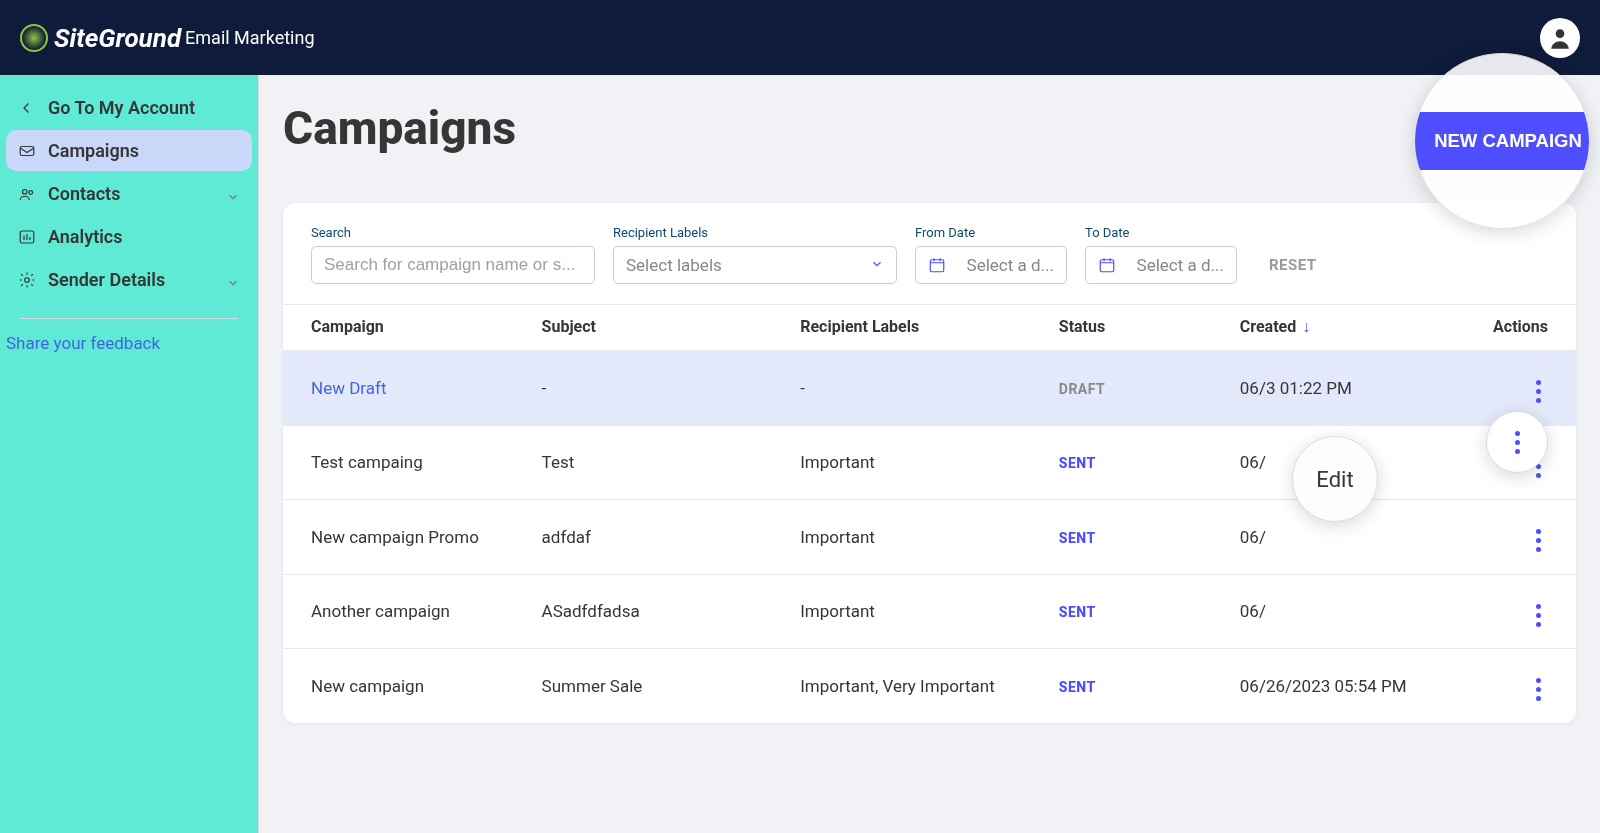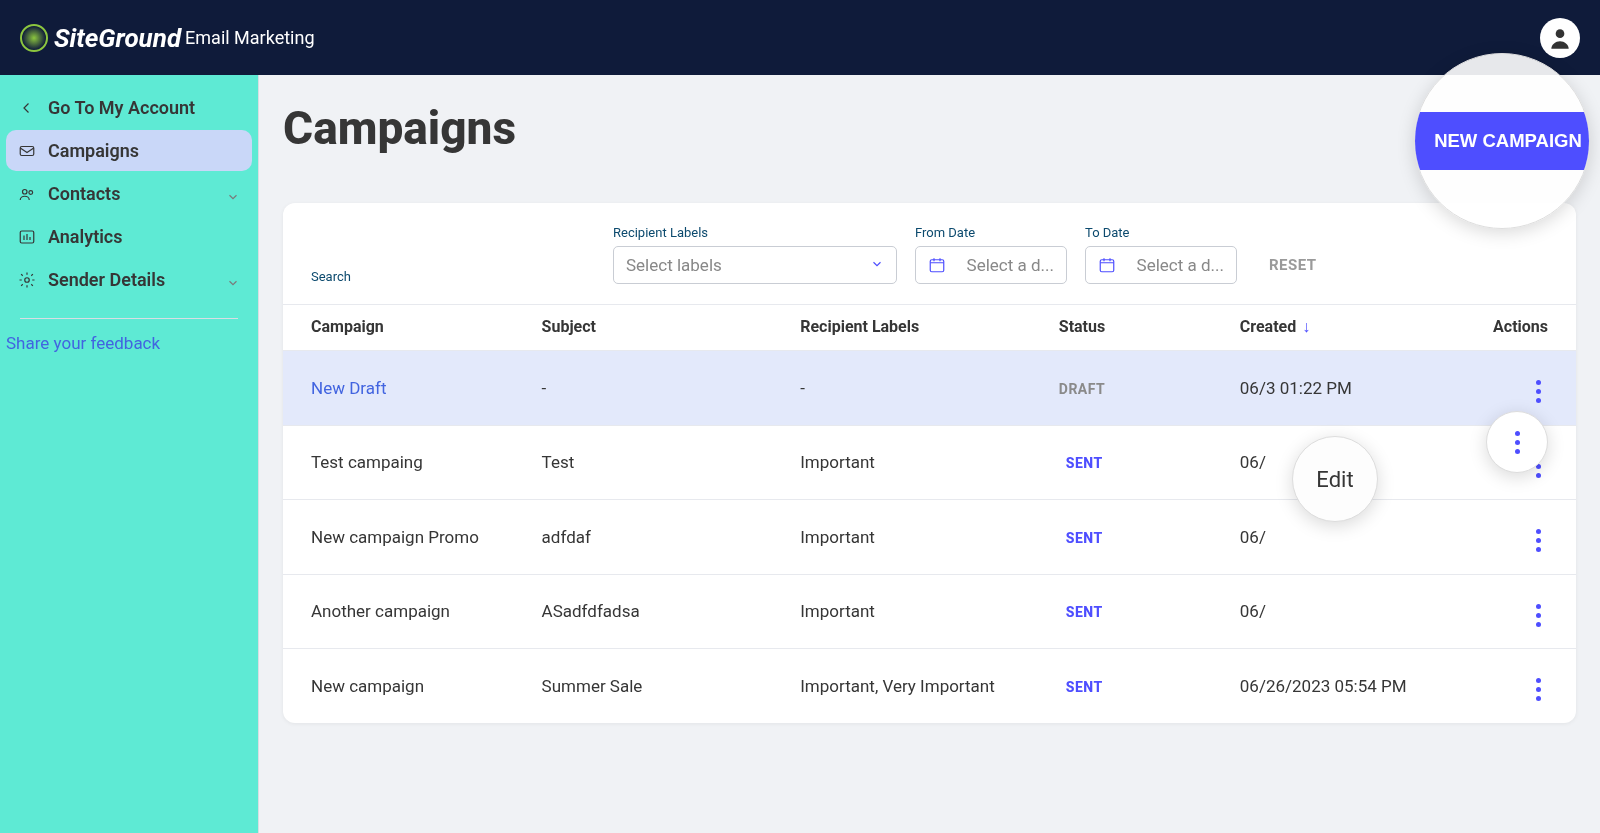--- a/index.html
+++ b/index.html
@@ -227,21 +227,21 @@
   th:last-child, td:last-child { padding-right: 28px; text-align: right; }
   td {
     padding: 18px 0;
     font-size: 17px;
     color: #363636;
     border-top: 1px solid #e7e9ee;
   }
   tr.highlight td { background: #e3e9fb; }
   .link { color: #4264e0; cursor: pointer; }
   .status-draft { color: #8a8a8a; font-weight: 700; letter-spacing: 0.5px; font-size: 14px;}
-  .status-sent  { color: #4e4eff; font-weight: 800; letter-spacing: 0.5px; font-size: 14px; margin-left: 7px;}
+  .status-sent  { color: #4e4eff; font-weight: 800; letter-spacing: 0.5px; font-size: 14px;}
   .sort-ind { color: #4e4eff; margin-left: 6px; }
   .kebab {
     width: 20px; height: 30px;
     display: inline-flex;
     align-items: center;
     justify-content: center;
     cursor: pointer;
   }
   .kebab span { display:block; width:5px; height:5px; border-radius:50%; background:#4e4eff; margin:2px 0;}
   .kebab-wrap { display: flex; flex-direction: column; align-items: center;}
@@ -390,20 +390,21 @@
     <div class="page-head">
       <h1 class="page-title">Campaigns</h1>
     </div>
 
     <div class="card-container">
       <div class="card">
 
         <div class="filters">
           <div class="fgroup" style="width:284px">
             <span class="flabel">Search</span>
+            <input class="finput" placeholder="Search for campaign name or s..." style="">
           </div>
           <div class="fgroup" style="width:284px">
             <span class="flabel">Recipient Labels</span>
             <div class="fselect">
               <span>Select labels</span>
               <span class="chev-d"><svg viewBox="0 0 24 24">
                     <path d="M6 9l6 6 6-6"></path>
                   </svg></span>
             </div>
           </div>

